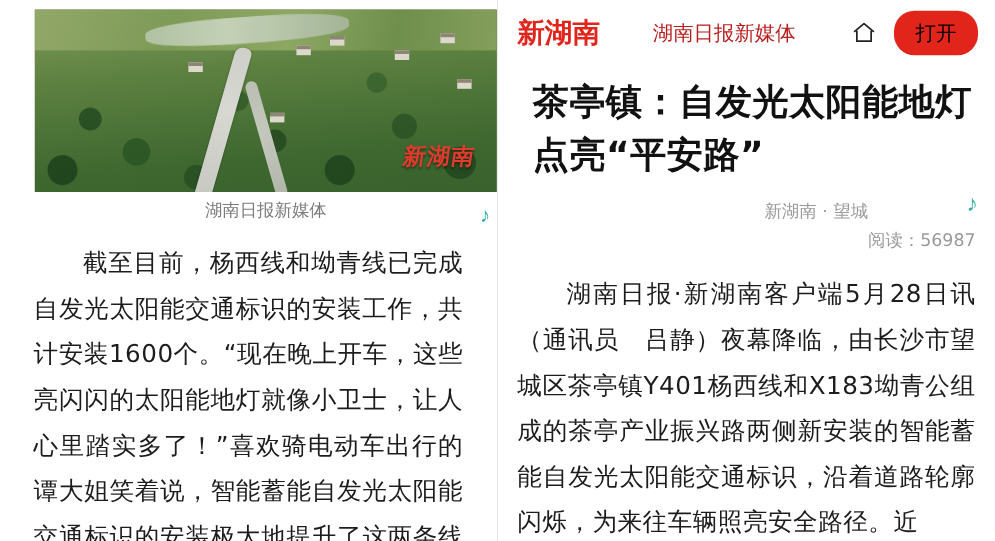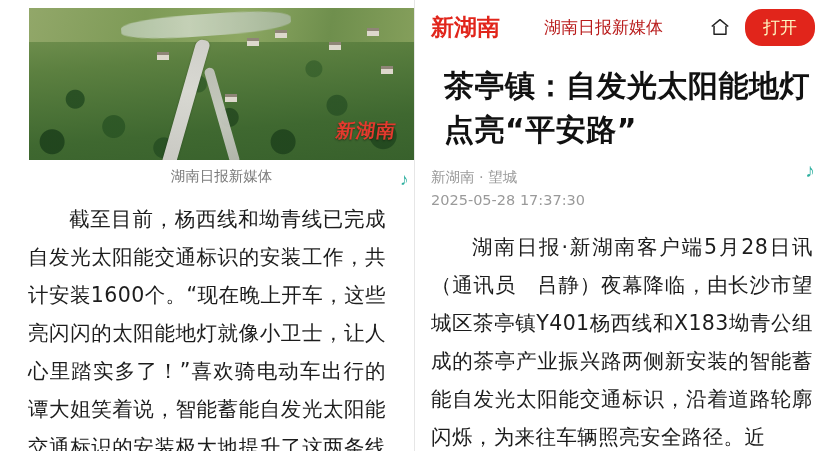--- a/index.html
+++ b/index.html
@@ -181,21 +181,21 @@
     margin-left: 34px;
   }
   .topbar-spacer { flex: 1; }
   .home-icon {
     width: 30px; height: 30px;
     display: flex; align-items: center; justify-content: center;
     color: #222;
   }
   .open-btn {
     background: #e1251b;
-    color: #fef9c3;
+    color: #000000;
     font-size: 17px;
     font-family: "DejaVu Sans", sans-serif;
     border: none;
     border-radius: 17px;
     padding: 7px 18px;
     cursor: pointer;
     white-space: nowrap;
   }
 
   .headline {
@@ -205,21 +205,21 @@
     font-weight: 700;
     line-height: 44px;
     color: #111;
     letter-spacing: .5px;
   }
 
   .meta {
     margin: 14px 16px 0 16px;
     display: flex;
     align-items: flex-start;
-    justify-content: space-between;
+    justify-content: flex-end;
   }
   .meta-left {
     font-family: "DejaVu Sans", sans-serif;
     font-size: 14.5px;
     color: #9a9a9a;
     line-height: 23px;
   }
   .meta-right {
     font-family: "DejaVu Sans", sans-serif;
     font-size: 14.5px;
@@ -292,22 +292,22 @@
         </svg>
       </div>
       <button class="open-btn">打开</button>
     </div>
 
     <div class="headline">茶亭镇：自发光太阳能地灯点亮“平安路”</div>
 
     <div class="meta">
       <div class="meta-left">
         <div>新湖南 · 望城</div>
-        <div>2025-05-28 17:37:30</div>
       </div>
+      <div class="meta-right">阅读：56987</div>
     </div>
 
     <div class="music-note-right">♪</div>
 
     <div class="right-body">湖南日报·新湖南客户端5月28日讯（通讯员　吕静）夜幕降临，由长沙市望城区茶亭镇Y401杨西线和X183坳青公组成的茶亭产业振兴路两侧新安装的智能蓄能自发光太阳能交通标识，沿着道路轮廓闪烁，为来往车辆照亮安全路径。近</div>
   </div>
 
 </div>
 
 </body></html>

